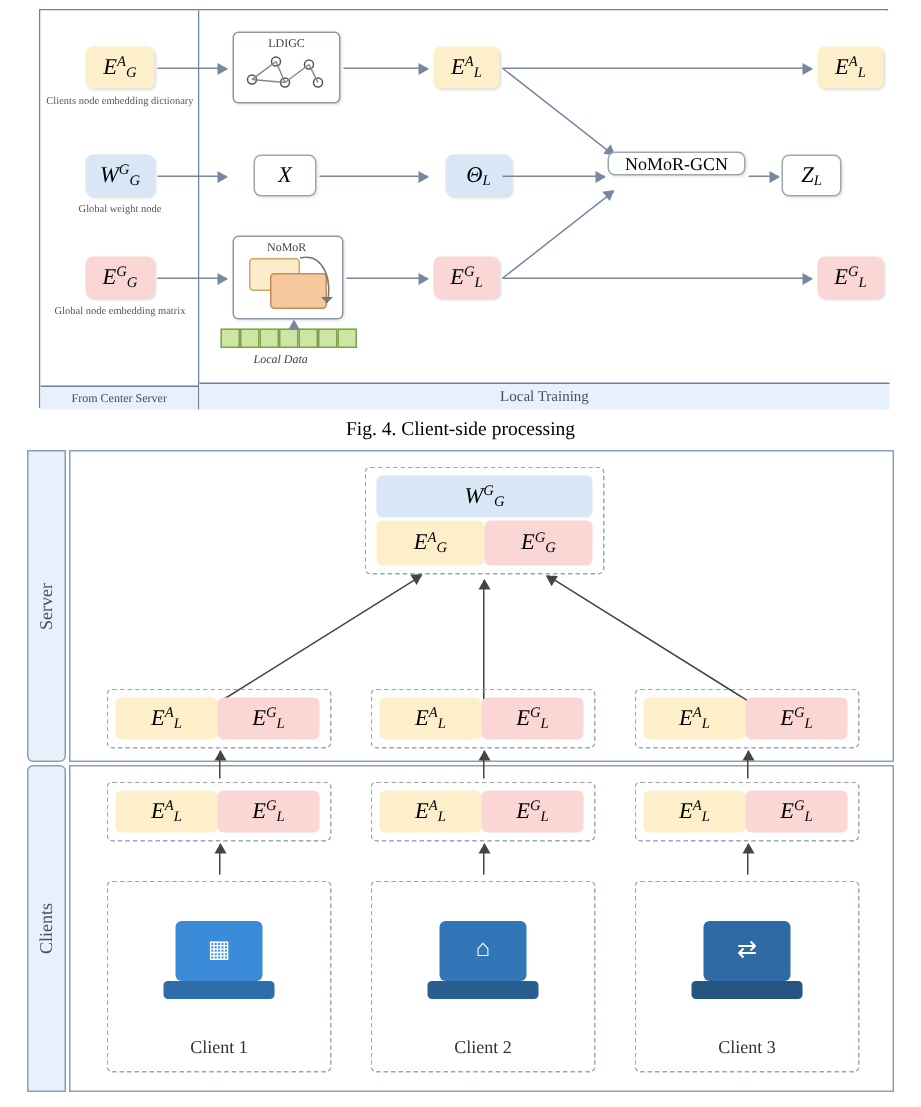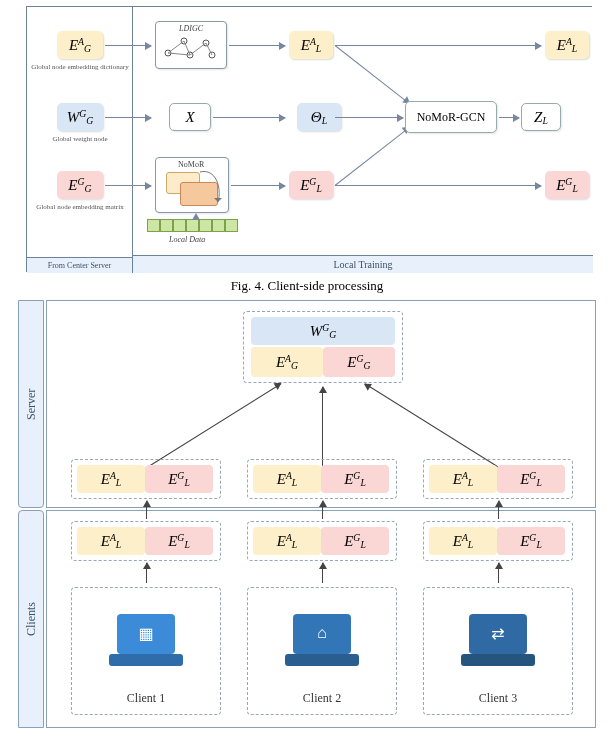--- a/index.html
+++ b/index.html
@@ -74,21 +74,20 @@
 
   .ldigc-box {
     position:absolute;
     border:1px solid #8a98a7;
     background:#fff;
     border-radius:4px;
     text-align:center;
     font-size:8px;
     color:#444;
     box-shadow: 1px 1px 2px rgba(0,0,0,.1);
-    font-style: italic;
   }
   .nomor-outer{
     position:absolute;
     border:1px solid #8a98a7;
     background:#fff;
     border-radius:4px;
     box-shadow: 1px 1px 2px rgba(0,0,0,.1);
     text-align: right;
   }
   .nomor-inner1{
@@ -204,21 +203,21 @@
 </style>
 </head>
 <body>
 
 <div class="fig1">
   <div class="fig1-left">
 
     <div class="tok tok-yellow" style="left:30px;top:24px;width:46px;height:28px;font-size:15px;">
       <span><span>E</span><span class="sup">A</span><span class="sub">G</span></span>
     </div>
-    <div class="tiny-label" style="left:3px;top:56px;">Global node embedding dictionary</div>
+    <div class="tiny-label" style="left:3px;top:56px;">Clients node embedding dictionary</div>
 
     <div class="tok tok-blue" style="left:30px;top:96px;width:46px;height:28px;font-size:15px;">
       <span><span>W</span><span class="sup">G</span><span class="sub">G</span></span>
     </div>
     <div class="tiny-label" style="left:3px;top:128px;">Global weight node</div>
 
     <div class="tok tok-pink" style="left:30px;top:164px;width:46px;height:28px;font-size:15px;">
       <span><span>E</span><span class="sup">G</span><span class="sub">G</span></span>
     </div>
     <div class="tiny-label" style="left:3px;top:196px;">Global node embedding matrix</div>
@@ -286,21 +285,21 @@
       <span><span>Θ</span><span class="sub">L</span></span>
     </div>
     <div class="tok tok-pink" style="left:156px;top:164px;width:44px;height:28px;font-size:15px;">
       <span><span>E</span><span class="sup">G</span><span class="sub">L</span></span>
     </div>
 
     <div class="arrow-diag" style="left:202px;top:38px;width:94px;transform:rotate(38deg);"></div>
     <div class="arrow-h" style="left:202px;top:110px;width:68px;"></div>
     <div class="arrow-diag" style="left:202px;top:178px;width:94px;transform:rotate(-38deg);"></div>
 
-    <div class="tok tok-white" style="left:272px;top:94px;width:92px;height:32px;font-size:12px;font-style:normal;">
+    <div class="tok tok-white" style="left:272px;top:94px;width:92px;height:16px;font-size:12px;font-style:normal;">
       <span>NoMoR-GCN</span>
     </div>
     <div class="arrow-h" style="left:366px;top:110px;width:20px;"></div>
     <div class="tok tok-white" style="left:388px;top:96px;width:40px;height:28px;font-size:15px;">
       <span><span>Z</span><span class="sub">L</span></span>
     </div>
 
     <div class="arrow-h" style="left:202px;top:38px;width:206px;"></div>
     <div class="arrow-h" style="left:202px;top:178px;width:206px;"></div>
 

